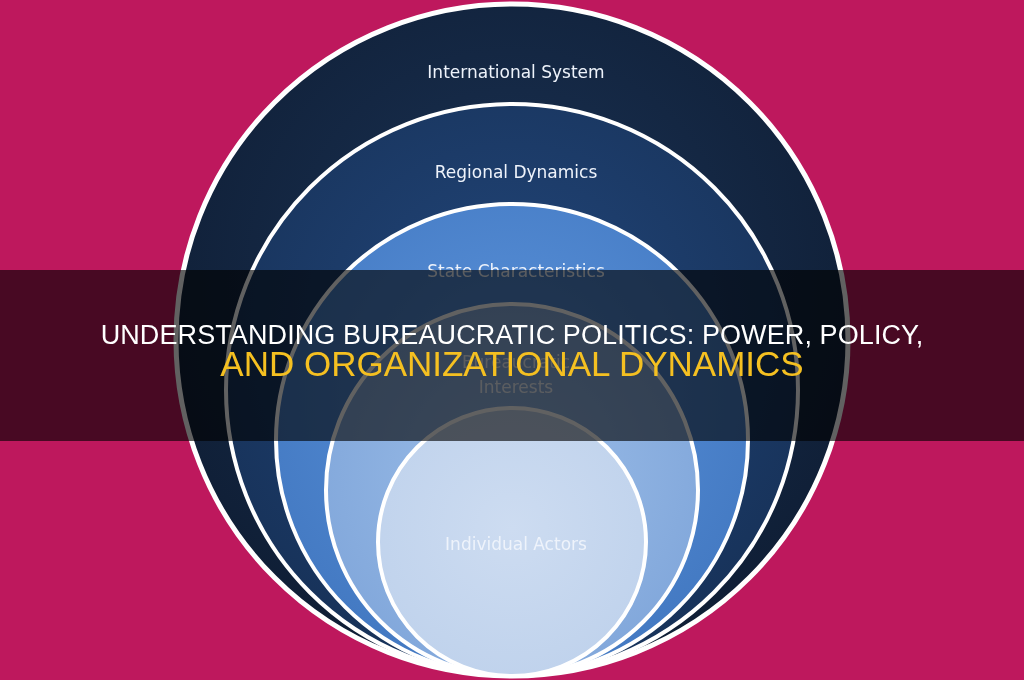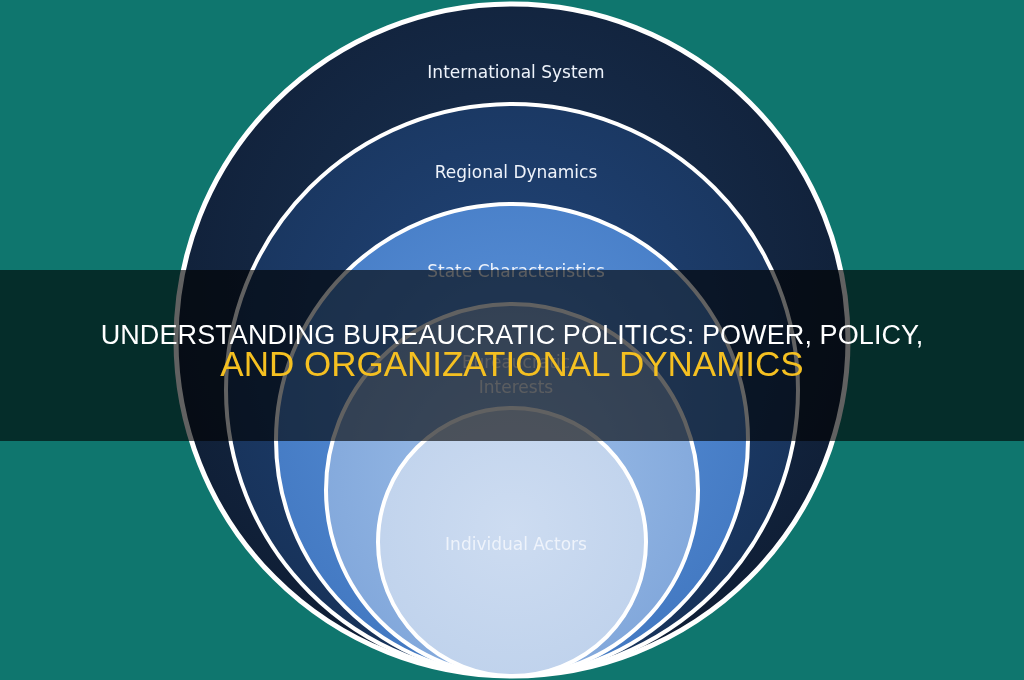--- a/index.html
+++ b/index.html
@@ -5,21 +5,21 @@
     html, body {
       margin: 0;
       padding: 0;
       background: #000000;
     }
     .page {
       position: relative;
       width: 1024px;
       height: 680px;
       overflow: hidden;
-      background: #0f766e;
+      background: #be185d;
       font-family: "DejaVu Sans", sans-serif;
     }
     .diagram {
       position: absolute;
       left: 0;
       top: 0;
       width: 1024px;
       height: 680px;
     }
     .ring-label {

